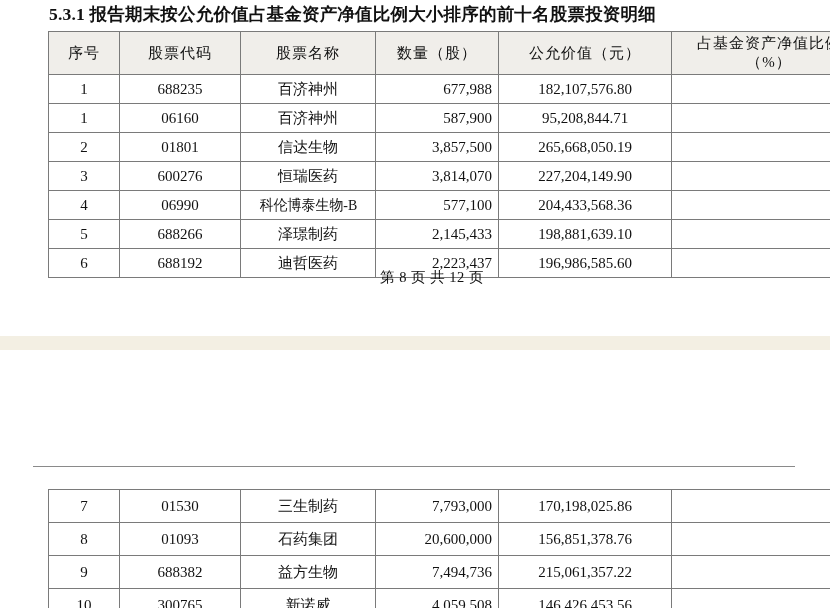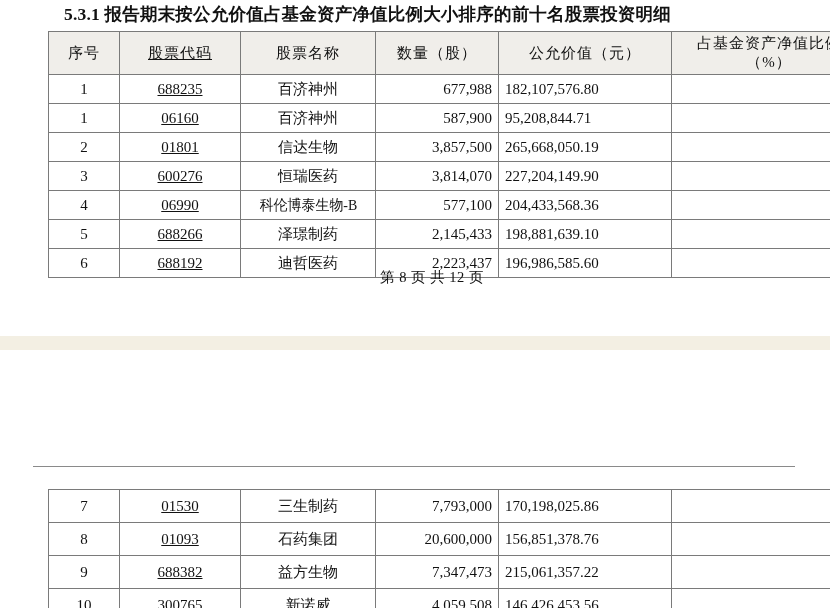--- a/index.html
+++ b/index.html
@@ -16,21 +16,21 @@
     position: relative;
   }
   .page {
     position: relative;
     width: 830px;
     height: 608px;
   }
   
   .section-title {
     position: absolute;
-    left: 64px;
+    left: 49px;
     top: 2px;
     font-size: 17.5px;
     font-weight: bold;
     letter-spacing: 0.2px;
     white-space: nowrap;
     color: #111;
   }
   table.holdings {
     position: absolute;
     border-collapse: collapse;
@@ -50,24 +50,24 @@
     font-weight: normal;
     background: #ffffff;
   }
   table.holdings thead th {
     text-align: center;
     background: #f0eeea;
     font-size: 15px;
     letter-spacing: 1px;
   }
   .c-no      { width: 58px;  text-align: center; }
-  .c-code    { width: 108px; text-align: center; text-decoration: underline; }
+  .c-code    { width: 108px; text-align: center; }
   .c-name    { width: 122px; text-align: center; }
   .c-qty     { width: 110px; text-align: right; }
-  .c-value   { width: 160px; text-align: left; }
+  .c-value   { width: 160px; text-align: center; }
   .c-ratio   { width: 182px; text-align: right; padding-right: 10px; }
   .name-squeeze {
     display: inline-block;
     transform: scaleX(0.93);
     transform-origin: center;
     white-space: nowrap;
   }
   .page-footer {
     position: absolute;
     left: 0;
@@ -223,21 +223,21 @@
         <td class="c-code">01093</td>
         <td class="c-name">石药集团</td>
         <td class="c-qty">20,600,000</td>
         <td class="c-value">156,851,378.76</td>
         <td class="c-ratio">5.19</td>
       </tr>
       <tr>
         <td class="c-no">9</td>
         <td class="c-code">688382</td>
         <td class="c-name">益方生物</td>
-        <td class="c-qty">7,347,473</td>
+        <td class="c-qty">7,494,736</td>
         <td class="c-value">215,061,357.22</td>
         <td class="c-ratio">4.98</td>
       </tr>
       <tr>
         <td class="c-no">10</td>
         <td class="c-code">300765</td>
         <td class="c-name">新诺威</td>
         <td class="c-qty">4,059,508</td>
         <td class="c-value">146,426,453.56</td>
         <td class="c-ratio">4.85</td>

